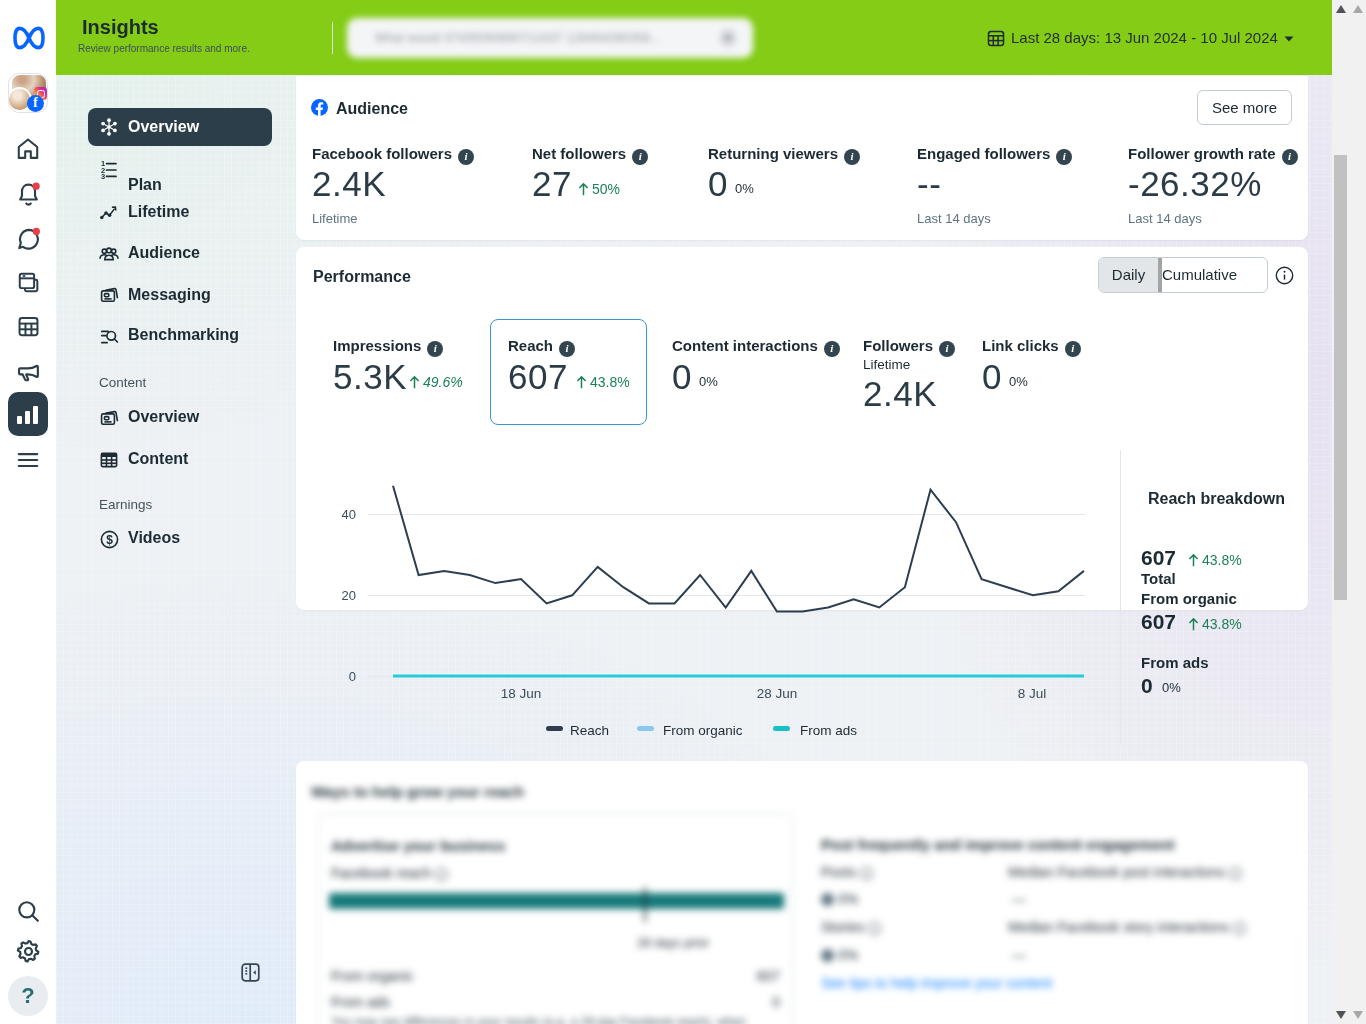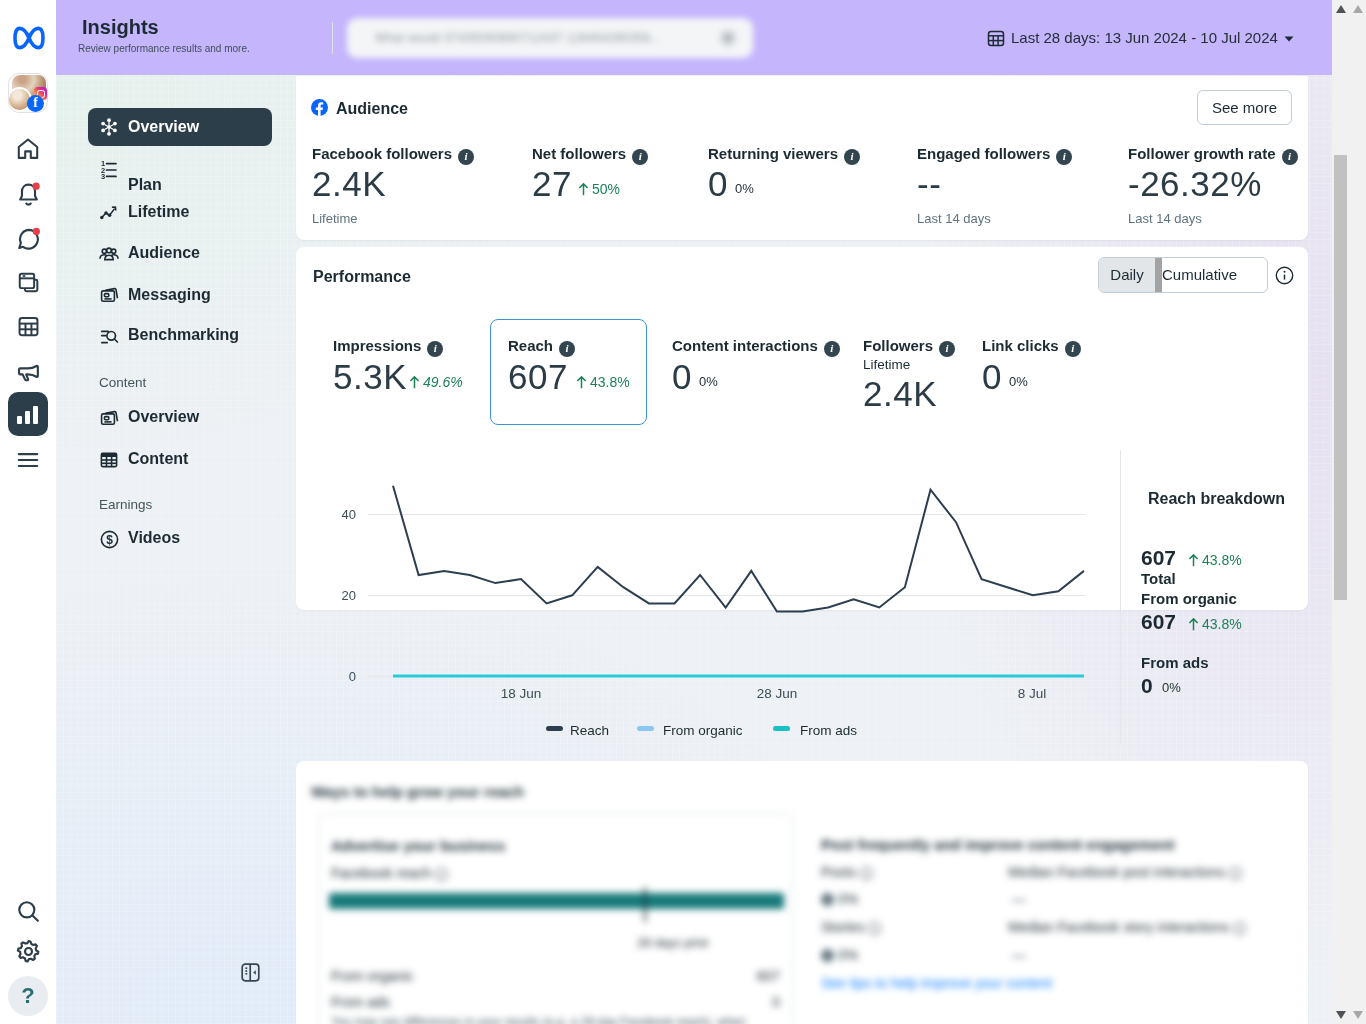--- a/index.html
+++ b/index.html
@@ -8,21 +8,21 @@
 #bg { position:absolute; left:56px; top:75px; width:1276px; height:949px;
   background-image:
     repeating-linear-gradient(0deg, rgba(255,255,255,0.18) 0 1px, rgba(255,255,255,0) 1px 7px),
     repeating-linear-gradient(90deg, rgba(255,255,255,0.18) 0 1px, rgba(255,255,255,0) 1px 7px),
     radial-gradient(ellipse 720px 520px at 0% 0%, rgba(228,241,236,1), rgba(228,241,236,0) 72%),
     radial-gradient(ellipse 620px 850px at 100% 32%, rgba(230,224,241,1), rgba(230,224,241,0) 68%),
     radial-gradient(ellipse 900px 620px at 15% 100%, rgba(224,235,249,1), rgba(224,235,249,0) 72%),
     linear-gradient(#edf0f4,#edf0f4);
 }
 #rail { position:absolute; left:0; top:0; width:56px; height:1024px; background:#fff; z-index:6; }
-#topbar { position:absolute; left:0; top:0; width:1332px; height:75px; background:#c4b5fd; z-index:5; }
+#topbar { position:absolute; left:0; top:0; width:1332px; height:75px; background:#84cc16; z-index:5; }
 .card { position:absolute; background:#fff; border-radius:8px; box-shadow:0 1px 2px rgba(0,0,0,0.05); }
 #card-aud { left:296px; top:76px; width:1012px; height:164px; border-radius:0 0 8px 8px; }
 #card-perf { left:296px; top:247px; width:1012px; height:363px; }
 #card-grow { left:296px; top:761px; width:1012px; height:280px; }
 .abs { position:absolute; }
 .lbl { font-size:15px; font-weight:bold; color:#1c2b33; }
 .bigval { font-size:35px; font-weight:300; color:#2b3c46; letter-spacing:0.5px; }
 .sub { font-size:13px; color:#5f7480; }
 .green { color:#1d8157; font-size:14px; }
 .pct { font-size:13px; color:#1c2b33; }
@@ -271,21 +271,21 @@
   <div class="abs sub" style="left:621px;top:135px;">Last 14 days</div>
 
   <div class="abs lbl" style="left:832px;top:69px;">Follower growth rate<span class="info-f">i</span></div>
   <div class="abs bigval" style="left:832px;top:88px;">-26.32%</div>
   <div class="abs sub" style="left:832px;top:135px;">Last 14 days</div>
 </div>
 
 <div id="card-perf" class="card">
   <div class="abs" style="left:17px;top:21px;font-size:16px;font-weight:bold;">Performance</div>
   <div class="abs" style="left:802px;top:10px;width:170px;height:36px;border:1px solid #c3cdd3;border-radius:6px;overflow:hidden;display:flex;">
-    <div style="width:63px;height:100%;background:#e2e6e9;border-right:7px solid #a3a3a3;font-size:15px;text-align:center;line-height:34px;">Daily</div>
+    <div style="width:63px;height:100%;background:#e2e6e9;border-right:4px solid #a3a3a3;font-size:15px;text-align:center;line-height:34px;">Daily</div>
     <div style="flex:1;font-size:15px;text-align:left;line-height:34px;">Cumulative</div>
   </div>
   <svg class="abs" style="left:979px;top:19px;" width="19" height="19" viewBox="0 0 19 19" fill="none">
     <circle cx="9.5" cy="9.5" r="8.2" stroke="#1c2b33" stroke-width="1.4"></circle>
     <line x1="9.5" y1="8.6" x2="9.5" y2="13.6" stroke="#1c2b33" stroke-width="1.5"></line>
     <circle cx="9.5" cy="5.8" r="1" fill="#1c2b33"></circle>
   </svg>
 
   <div class="abs lbl" style="left:37px;top:90px;">Impressions<span class="info-f">i</span></div>
   <div class="abs bigval" style="left:37px;top:110px;">5.3K</div>

